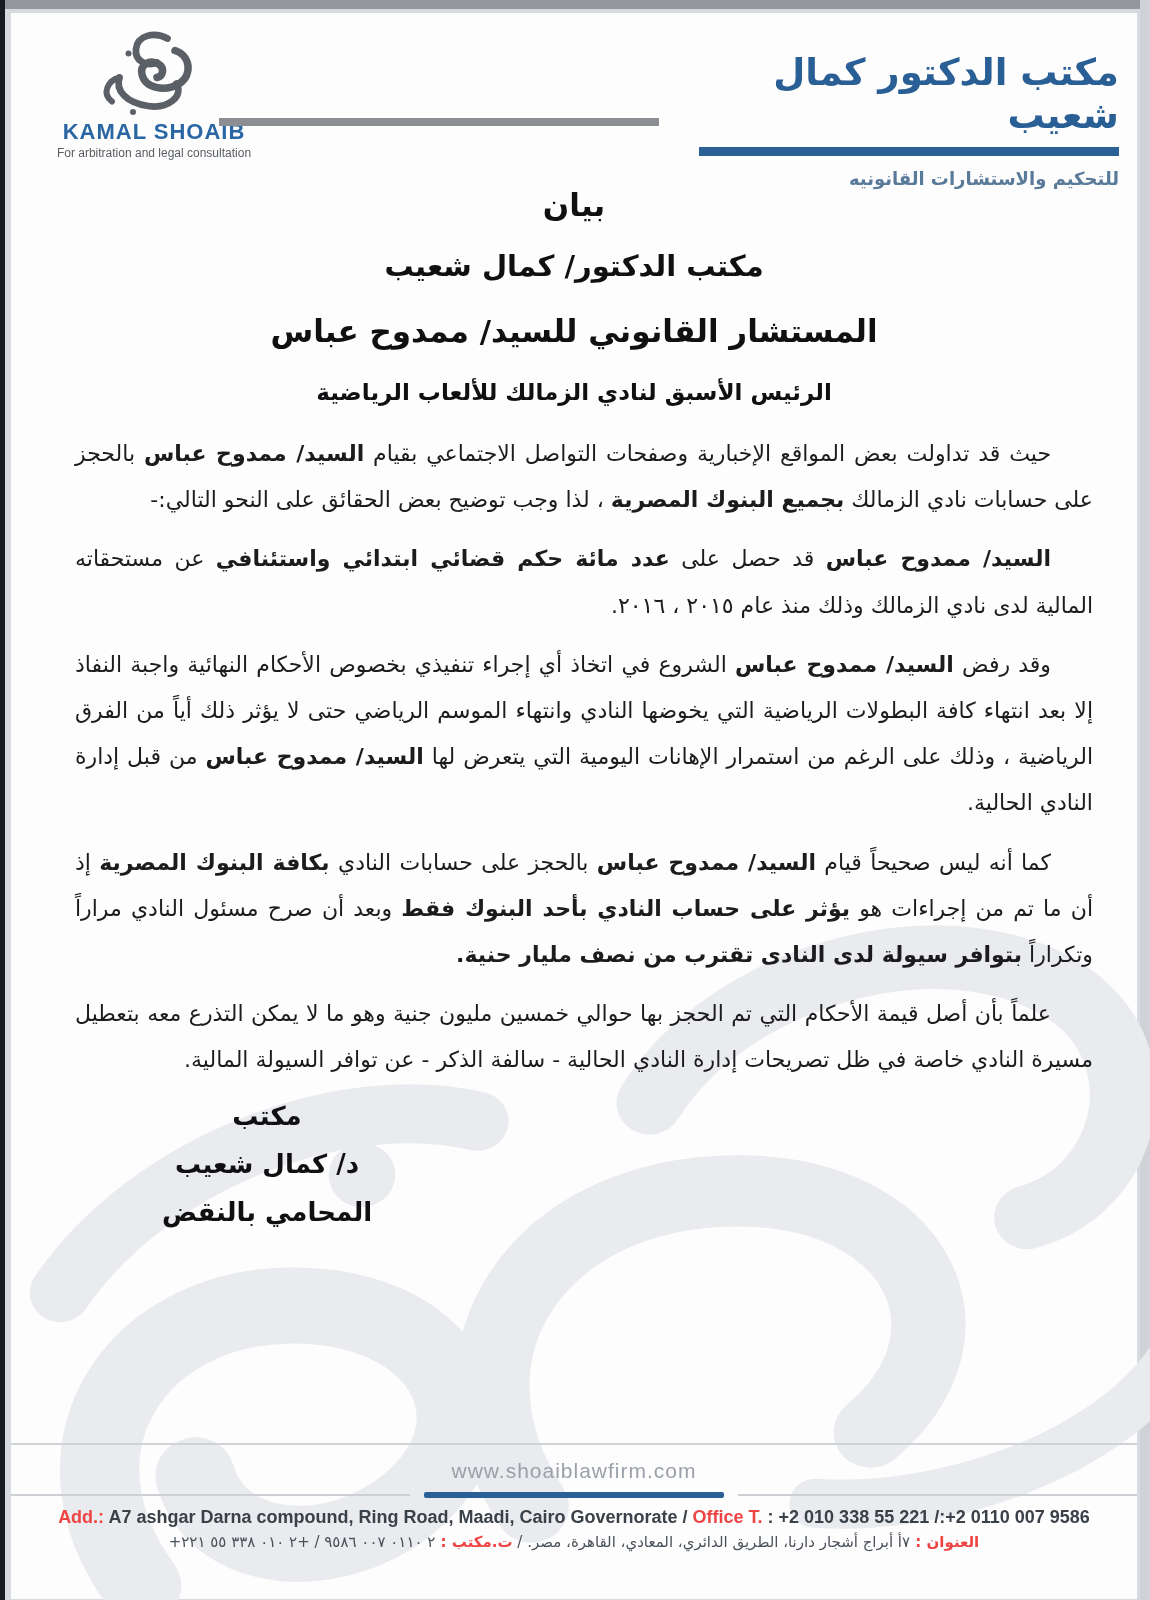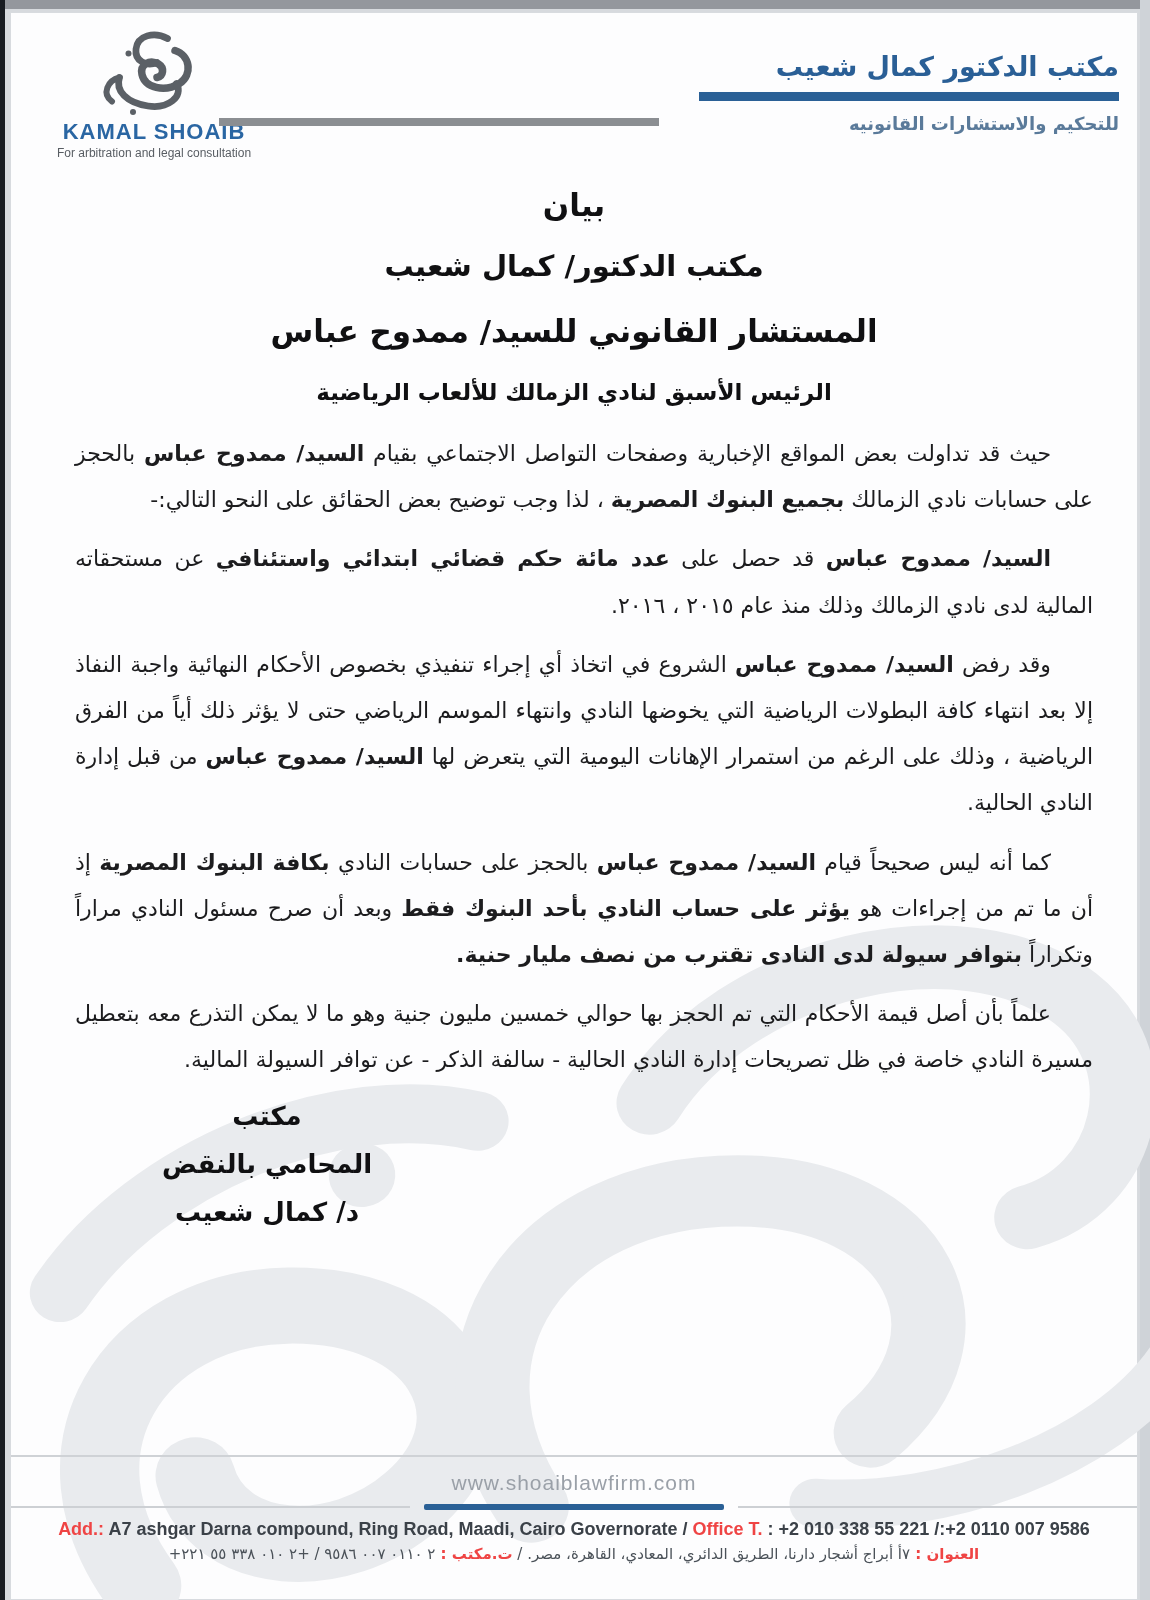--- a/index.html
+++ b/index.html
@@ -28,21 +28,21 @@
   header{position:relative;height:168px;}
   .logo{position:absolute;left:28px;top:14px;width:230px;text-align:center;}
   .logo-mark{display:block;margin:0 auto;width:150px;height:92px;}
   .logo-mark path{stroke:#5b6066;fill:none;stroke-linecap:round;}
   .logo-name{font-family:"Liberation Sans",sans-serif;font-weight:bold;
     font-size:22px;letter-spacing:1px;color:#2a66a3;}
   .logo-tagline{font-family:"Liberation Sans",sans-serif;font-size:12px;
     color:#585d63;margin-top:1px;}
   .rule-gray{position:absolute;left:208px;top:105px;width:440px;height:8px;background:#8b8e92;}
   .office-ar{position:absolute;right:18px;top:38px;width:430px;text-align:right;}
-  .office-title{font-size:27px;font-weight:bold;color:#2a5f96;}
+  .office-title{font-size:37px;font-weight:bold;color:#2a5f96;}
   .rule-blue{margin-top:10px;height:9px;width:420px;margin-left:auto;background:#2a6096;}
   .office-subtitle{margin-top:12px;font-size:18px;color:#5a7a9a;font-weight:bold;}
 
   
   .titles{ text-align:center;color:#101012;margin-top:6px;}
   .titles div{font-weight:bold;}
   .t1{font-size:31px;margin-bottom:26px;}
   .t2{font-size:29px;margin-bottom:30px;}
   .t3{font-size:31px;margin-bottom:30px;}
   .t4{font-size:23px;}
@@ -53,21 +53,21 @@
     margin:0 0 13px 0;font-size:22px;line-height:2.1;
     text-align:justify;text-indent:42px;
   }
   .bodytext b{font-weight:bold;}
 
   
   .signature{margin:18px 0 0 96px;width:320px;text-align:center;color:#101012;}
   .signature div{font-weight:bold;font-size:26px;margin-bottom:18px;}
 
   
-  footer{position:absolute;left:0;right:0;bottom:12px;height:132px;}
+  footer{position:absolute;left:0;right:0;bottom:0;height:156px;}
   .foot-rule-top{position:absolute;top:0;left:0;right:0;height:2px;background:#cfd2d6;}
   .website{margin-top:16px;text-align:center;font-family:"Liberation Sans",sans-serif;
     font-size:21px;color:#9aa0a8;letter-spacing:1px;}
   .blue-row{display:flex;align-items:center;margin-top:9px;}
   .blue-row .side{flex:1;height:2px;background:#cdd0d4;}
   .blue-row .bar{width:300px;height:6px;background:#2a6096;margin:0 14px;border-radius:2px;}
   .addr-en{margin-top:9px;text-align:center;font-family:"Liberation Sans",sans-serif;
     font-size:18px;font-weight:bold;color:#3b4148;}
   .addr-ar{margin-top:5px;text-align:center;font-size:15px;color:#4a5158;}
   .blue-label{color:#ef4444;font-weight:bold;}
@@ -126,22 +126,22 @@
       <section class="bodytext" dir="rtl">
         <p><span>حيث قد تداولت بعض المواقع الإخبارية وصفحات التواصل الاجتماعي بقيام </span><b>السيد/ ممدوح عباس</b><span> بالحجز على حسابات نادي الزمالك </span><b>بجميع البنوك المصرية</b><span> ، لذا وجب توضيح بعض الحقائق على النحو التالي:-</span></p>
         <p><b>السيد/ ممدوح عباس</b><span> قد حصل على </span><b>عدد مائة حكم قضائي ابتدائي واستئنافي</b><span> عن مستحقاته المالية لدى نادي الزمالك وذلك منذ عام ٢٠١٥ ، ٢٠١٦.</span></p>
         <p><span>وقد رفض </span><b>السيد/ ممدوح عباس</b><span> الشروع في اتخاذ أي إجراء تنفيذي بخصوص الأحكام النهائية واجبة النفاذ إلا بعد انتهاء كافة البطولات الرياضية التي يخوضها النادي وانتهاء الموسم الرياضي حتى لا يؤثر ذلك أياً من الفرق الرياضية ، وذلك على الرغم من استمرار الإهانات اليومية التي يتعرض لها </span><b>السيد/ ممدوح عباس</b><span> من قبل إدارة النادي الحالية.</span></p>
         <p><span>كما أنه ليس صحيحاً قيام </span><b>السيد/ ممدوح عباس</b><span> بالحجز على حسابات النادي </span><b>بكافة البنوك المصرية</b><span> إذ أن ما تم من إجراءات هو </span><b>يؤثر على حساب النادي بأحد البنوك فقط</b><span> وبعد أن صرح مسئول النادي مراراً وتكراراً </span><b>بتوافر سيولة لدى النادى تقترب من نصف مليار حنية.</b></p>
         <p><span>علماً بأن أصل قيمة الأحكام التي تم الحجز بها حوالي خمسين مليون جنية وهو ما لا يمكن التذرع معه بتعطيل مسيرة النادي خاصة في ظل تصريحات إدارة النادي الحالية - سالفة الذكر - عن توافر السيولة المالية.</span></p>
       </section>
 
       <div class="signature" dir="rtl">
         <div>مكتب</div>
+        <div>د/ كمال شعيب</div>
         <div>المحامي بالنقض</div>
-        <div>د/ كمال شعيب</div>
       </div>
     </div>
 
     <footer>
       <div class="foot-rule-top"></div>
       <div class="website">www.shoaiblawfirm.com</div>
       <div class="blue-row">
         <div class="side"></div>
         <div class="bar"></div>
         <div class="side"></div>

